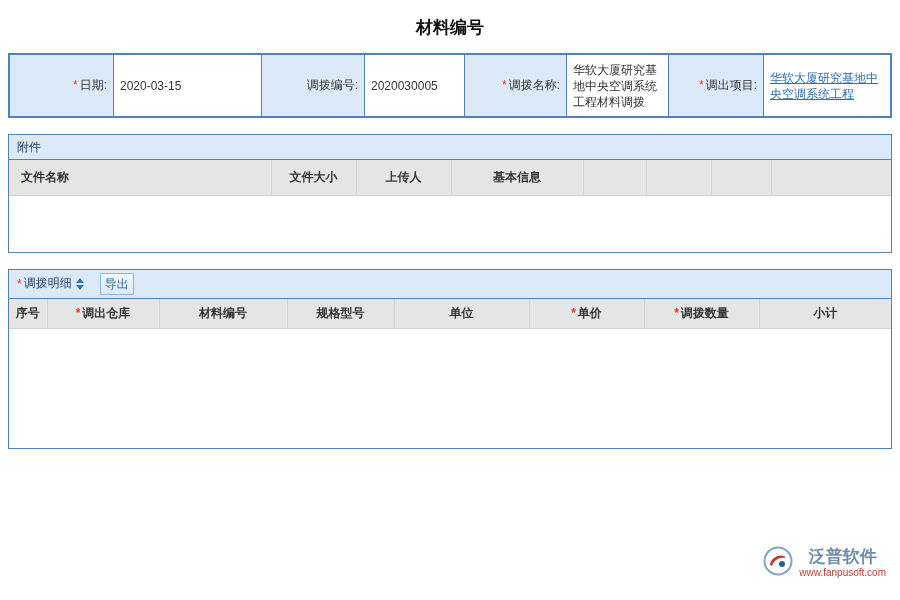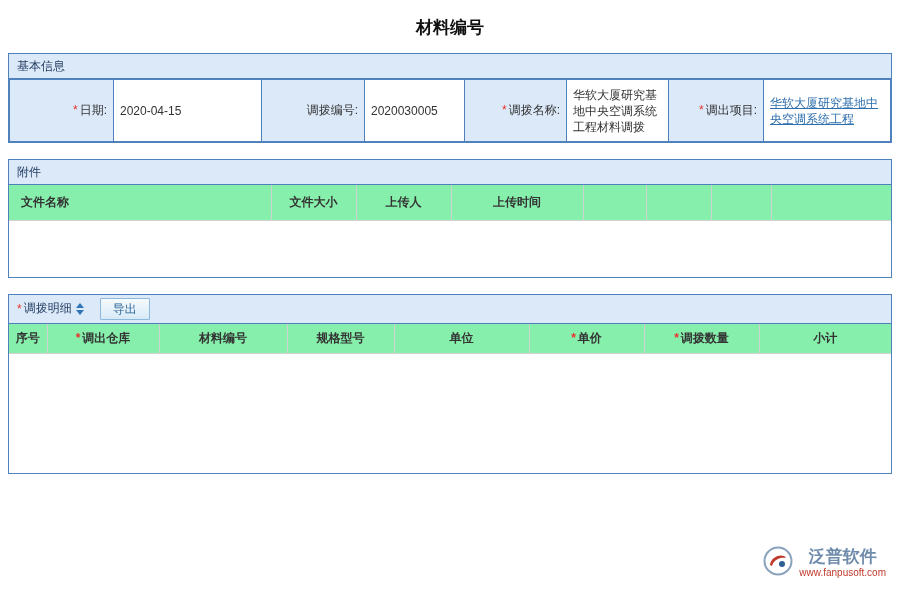--- a/index.html
+++ b/index.html
@@ -27,68 +27,67 @@
   .info-table td.lbl { background:#dbe9f8; text-align:right; color:#333; }
   .info-table td.val { background:#fff; text-align:left; line-height:16px; }
   .info-table tr.r1 { height:62px; }
   .info-table tr.r2 { height:56px; }
   .info-table tr.r3 { height:34px; }
   a.lnk { color:#2f6fad; text-decoration:underline; cursor:pointer; line-height:16px;margin-top:8px; }
 
   
   .plain-table th {
     border-right:1px solid #d2d2d2; border-bottom:1px solid #d2d2d2;
-    background:#86efac; font-weight:bold; color:#333; font-size:12px;
+    background:#e5e5e5; font-weight:bold; color:#333; font-size:12px;
     padding:9px 6px; text-align:center; overflow:hidden; white-space:nowrap;
   }
   .plain-table th:last-child { border-right:none; }
   .plain-table th.first { text-align:left; padding-left:12px; }
   .plain-table td.empty-area { border:none; background:#fff; }
 
   
   .detail-strip { background:#dbe9f8; border-bottom:1px solid #4f81bd; padding:3px 8px; display:flex; align-items:center; gap:6px; }
   .detail-strip .title-wrap { display:flex; align-items:center; color:#1f3a5f; }
   .sort-icon { display:inline-flex; flex-direction:column; gap:2px; margin-left:4px; cursor:pointer; }
   .sort-icon .tri-up { width:0; height:0; border-left:4px solid transparent; border-right:4px solid transparent; border-bottom:5px solid #2e75b6; }
   .sort-icon .tri-down { width:0; height:0; border-left:4px solid transparent; border-right:4px solid transparent; border-top:5px solid #2e75b6; }
   .export-btn {
     margin-left:10px; font-family:inherit; font-size:12px; color:#2a6496;
     background:linear-gradient(#f5fafd,#d8eaf7); border:1px solid #8db8dd;
-    border-radius:1px; padding:3px 12px; cursor:pointer; line-height:14px;
+    border-radius:1px; padding:3px 4px; cursor:pointer; line-height:14px;
   }
   .detail-table th { padding:6px 4px; }
 
   
   .footer-brand { position:absolute; right:14px; top:545px; display:flex; align-items:center; gap:5px; }
   .brand-text { text-align:center; }
   .brand-name { font-size:17px; font-weight:bold; color:#6f8bab; line-height:19px; }
   .brand-url { font-size:10px; color:#c0392b; line-height:13px; }
 </style>
 </head>
 <body>
 
 <div class="page-title">材料编号</div>
 
 <div class="section">
-  <div class="section-header">基本信息</div>
   <table class="info-table">
     <colgroup>
       <col style="width:104px">
         <col style="width:148px">
       <col style="width:103px">
         <col style="width:100px">
       <col style="width:102px">
         <col style="width:102px">
       <col style="width:95px">
         <col>
     </colgroup>
     <tbody>
         <tr class="r1">
       <td class="lbl"><span class="star">*</span><span>日期:</span></td>
-      <td class="val">2020-04-15</td>
+      <td class="val">2020-03-15</td>
       <td class="lbl">调拨编号:</td>
       <td class="val">2020030005</td>
       <td class="lbl"><span class="star">*</span><span>调拨名称:</span></td>
       <td class="val">华软大厦研究基地中央空调系统工程材料调拨</td>
       <td class="lbl"><span class="star">*</span><span>调出项目:</span></td>
       <td class="val"><a class="lnk">华软大厦研究基地中央空调系统工程</a></td>
     </tr>
   </tbody>
     </table>
 </div>
@@ -104,21 +103,21 @@
       <col style="width:63px">
         <col style="width:65px">
         <col style="width:60px">
         <col>
     </colgroup>
     <tbody>
         <tr>
       <th class="first">文件名称</th>
       <th>文件大小</th>
       <th>上传人</th>
-      <th>上传时间</th>
+      <th>基本信息</th>
       <th></th>
       <th></th>
       <th></th>
       <th></th>
     </tr>
     <tr>
       <td class="empty-area" colspan="8" style="height:56px"></td>
     </tr>
   </tbody>
     </table>

